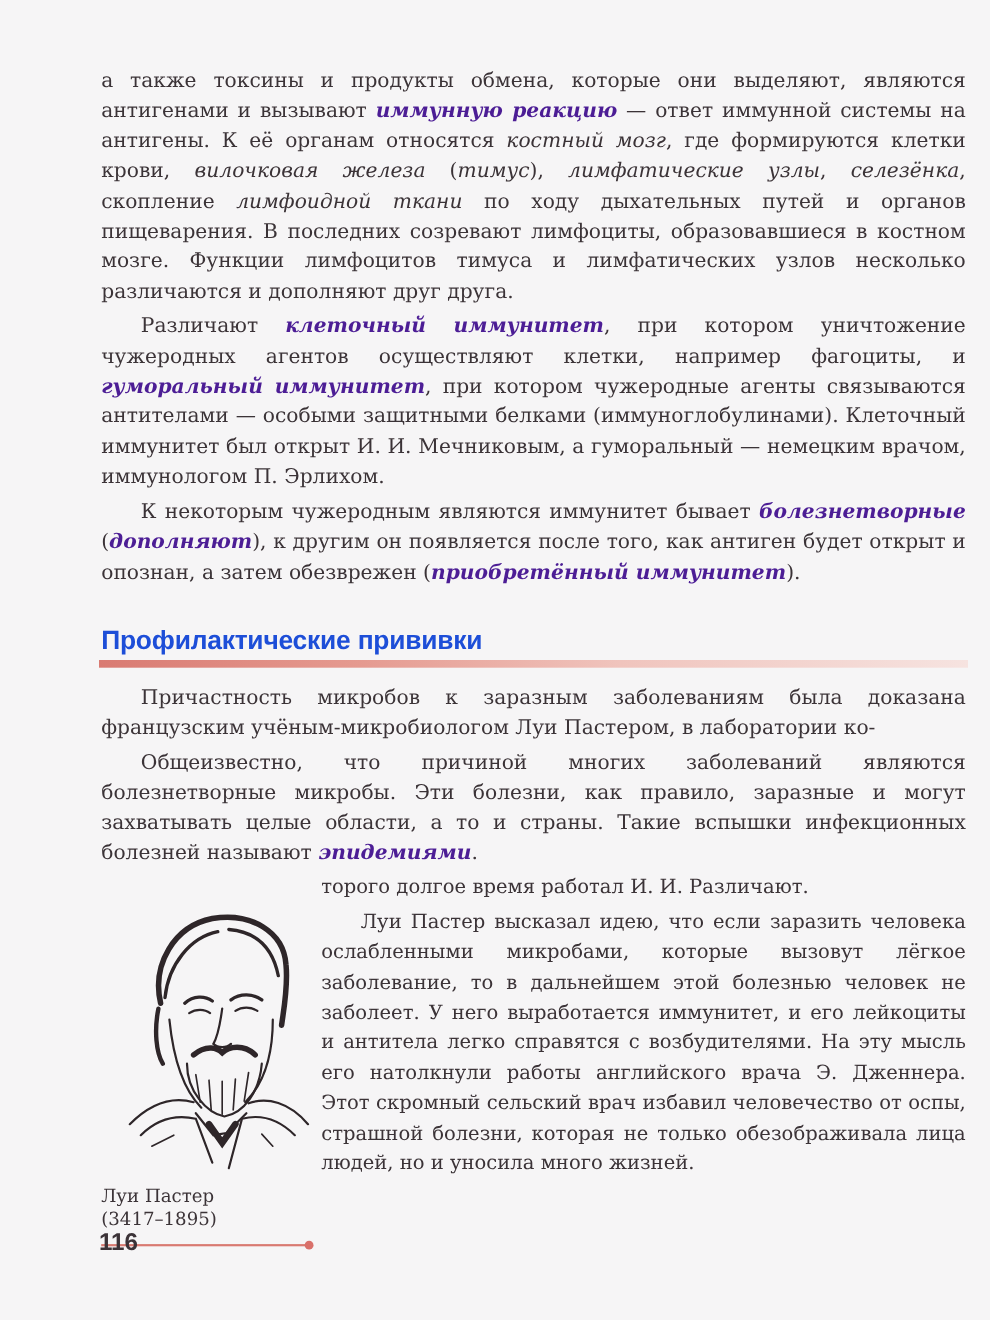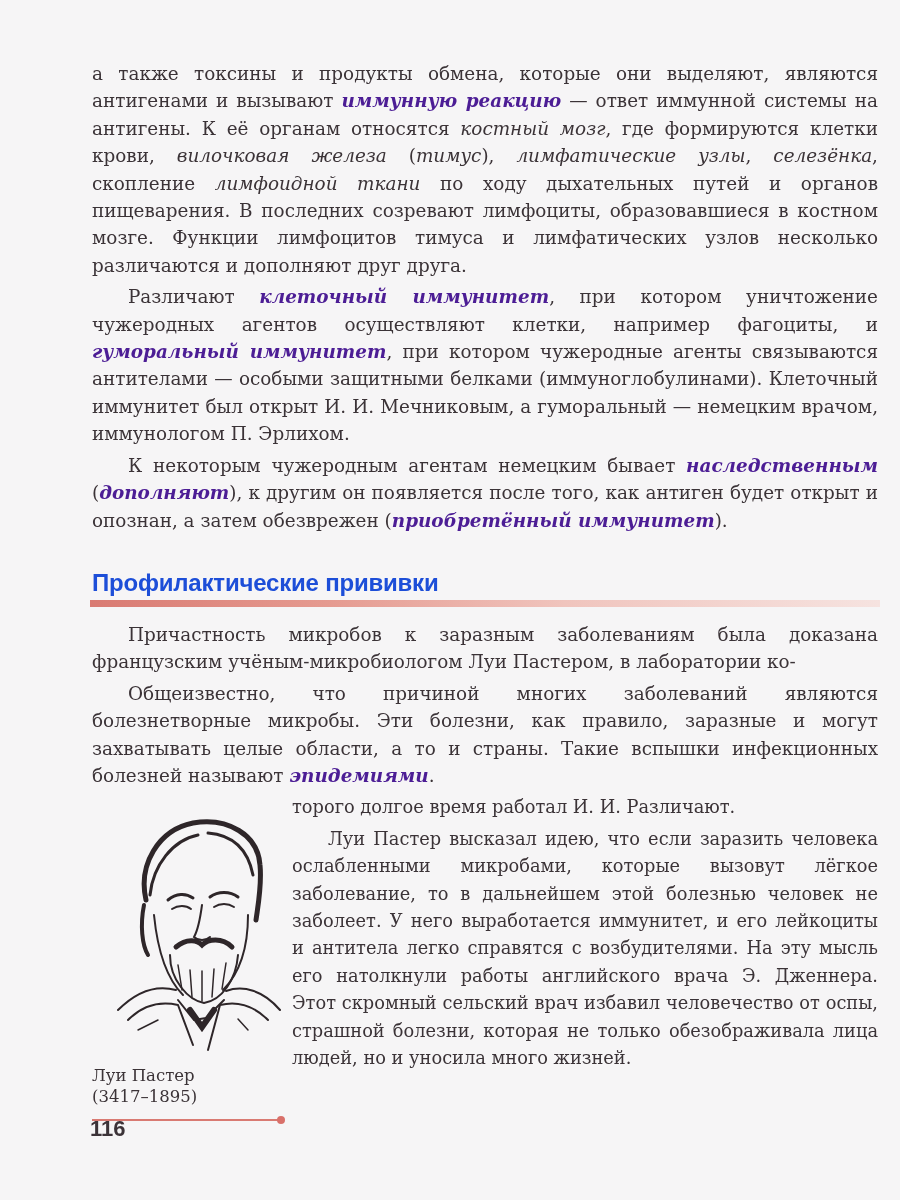--- a/index.html
+++ b/index.html
@@ -30,21 +30,21 @@
     letter-spacing: -0.2px; line-height: 30px;
   }
   .heading-rule {
     height: 7px; margin-top: 2px;
     background: linear-gradient(90deg, #d97a72 0%, #e59a90 30%, #f0c4bd 60%, #f6e3e0 100%);
     width: 790px; margin-left: -2px;
   }
 
   .figure-block { position: relative; margin-top: 4px; }
   .figure {
-    position: absolute; left: 0; top: 4px; width: 200px;
+    position: absolute; left: 0; top: 16px; width: 200px;
   }
   .portrait {
     width: 200px; height: 250px; margin-left: 6px; margin-top: 8px;
   }
   .caption {
     font-size: 16.5px; line-height: 21px; margin-top: 6px; color: #3b3337;
   }
   .caption-rule {
     position: relative; width: 188px; height: 2px;
     background: #d97a72; margin-top: 12px;
@@ -64,21 +64,21 @@
 </style>
 </head>
 <body>
 
 <div class="page">
 
   <p class="p"><span>а также токсины и продукты обмена, которые они выделяют, являются антигенами и вызывают </span><span class="bi">иммунную реакцию</span><span> — ответ иммунной системы на антигены. К её органам относятся </span><span class="i">костный мозг</span><span>, где формируются клетки крови, </span><span class="i">вилочковая железа</span><span> (</span><span class="i">тимус</span><span>), </span><span class="i">лимфатические узлы</span><span>, </span><span class="i">селезёнка</span><span>, скопление </span><span class="i">лимфоидной ткани</span><span> по ходу дыхательных путей и органов пищеварения. В последних созревают лимфоциты, образовавшиеся в костном мозге. Функции лимфоцитов тимуса и лимфатических узлов несколько различаются и дополняют друг друга.</span></p>
 
   <p class="p indent"><span>Различают </span><span class="bi">клеточный иммунитет</span><span>, при котором уничтожение чужеродных агентов осуществляют клетки, например фагоциты, и </span><span class="bi">гуморальный иммунитет</span><span>, при котором чужеродные агенты связываются антителами — особыми защитными белками (иммуноглобулинами). Клеточный иммунитет был открыт И. И. Мечниковым, а гуморальный — немецким врачом, иммунологом П. Эрлихом.</span></p>
 
-  <p class="p indent"><span>К некоторым чужеродным агентам немецким бывает </span><span class="bi">наследственным</span><span> (</span><span class="bi">дополняют</span><span>), к другим он появляется после того, как антиген будет открыт и опознан, а затем обезврежен (</span><span class="bi">приобретённый иммунитет</span><span>).</span></p>
+  <p class="p indent"><span>К некоторым чужеродным являются иммунитет бывает </span><span class="bi">болезнетворные</span><span> (</span><span class="bi">дополняют</span><span>), к другим он появляется после того, как антиген будет открыт и опознан, а затем обезврежен (</span><span class="bi">приобретённый иммунитет</span><span>).</span></p>
 
   <div class="heading-wrap">
     <div class="heading">Профилактические прививки</div>
     <div class="heading-rule"></div>
   </div>
 
   <p class="p indent">Причастность микробов к заразным заболеваниям была доказана французским учёным-микробиологом Луи Пастером, в лаборатории ко-</p>
 
   <p class="p indent"><span>Общеизвестно, что причиной многих заболеваний являются болезнетворные микробы. Эти болезни, как правило, заразные и могут захватывать целые области, а то и страны. Такие вспышки инфекционных болезней называют </span><span class="bi">эпидемиями</span><span>.</span></p>
 

